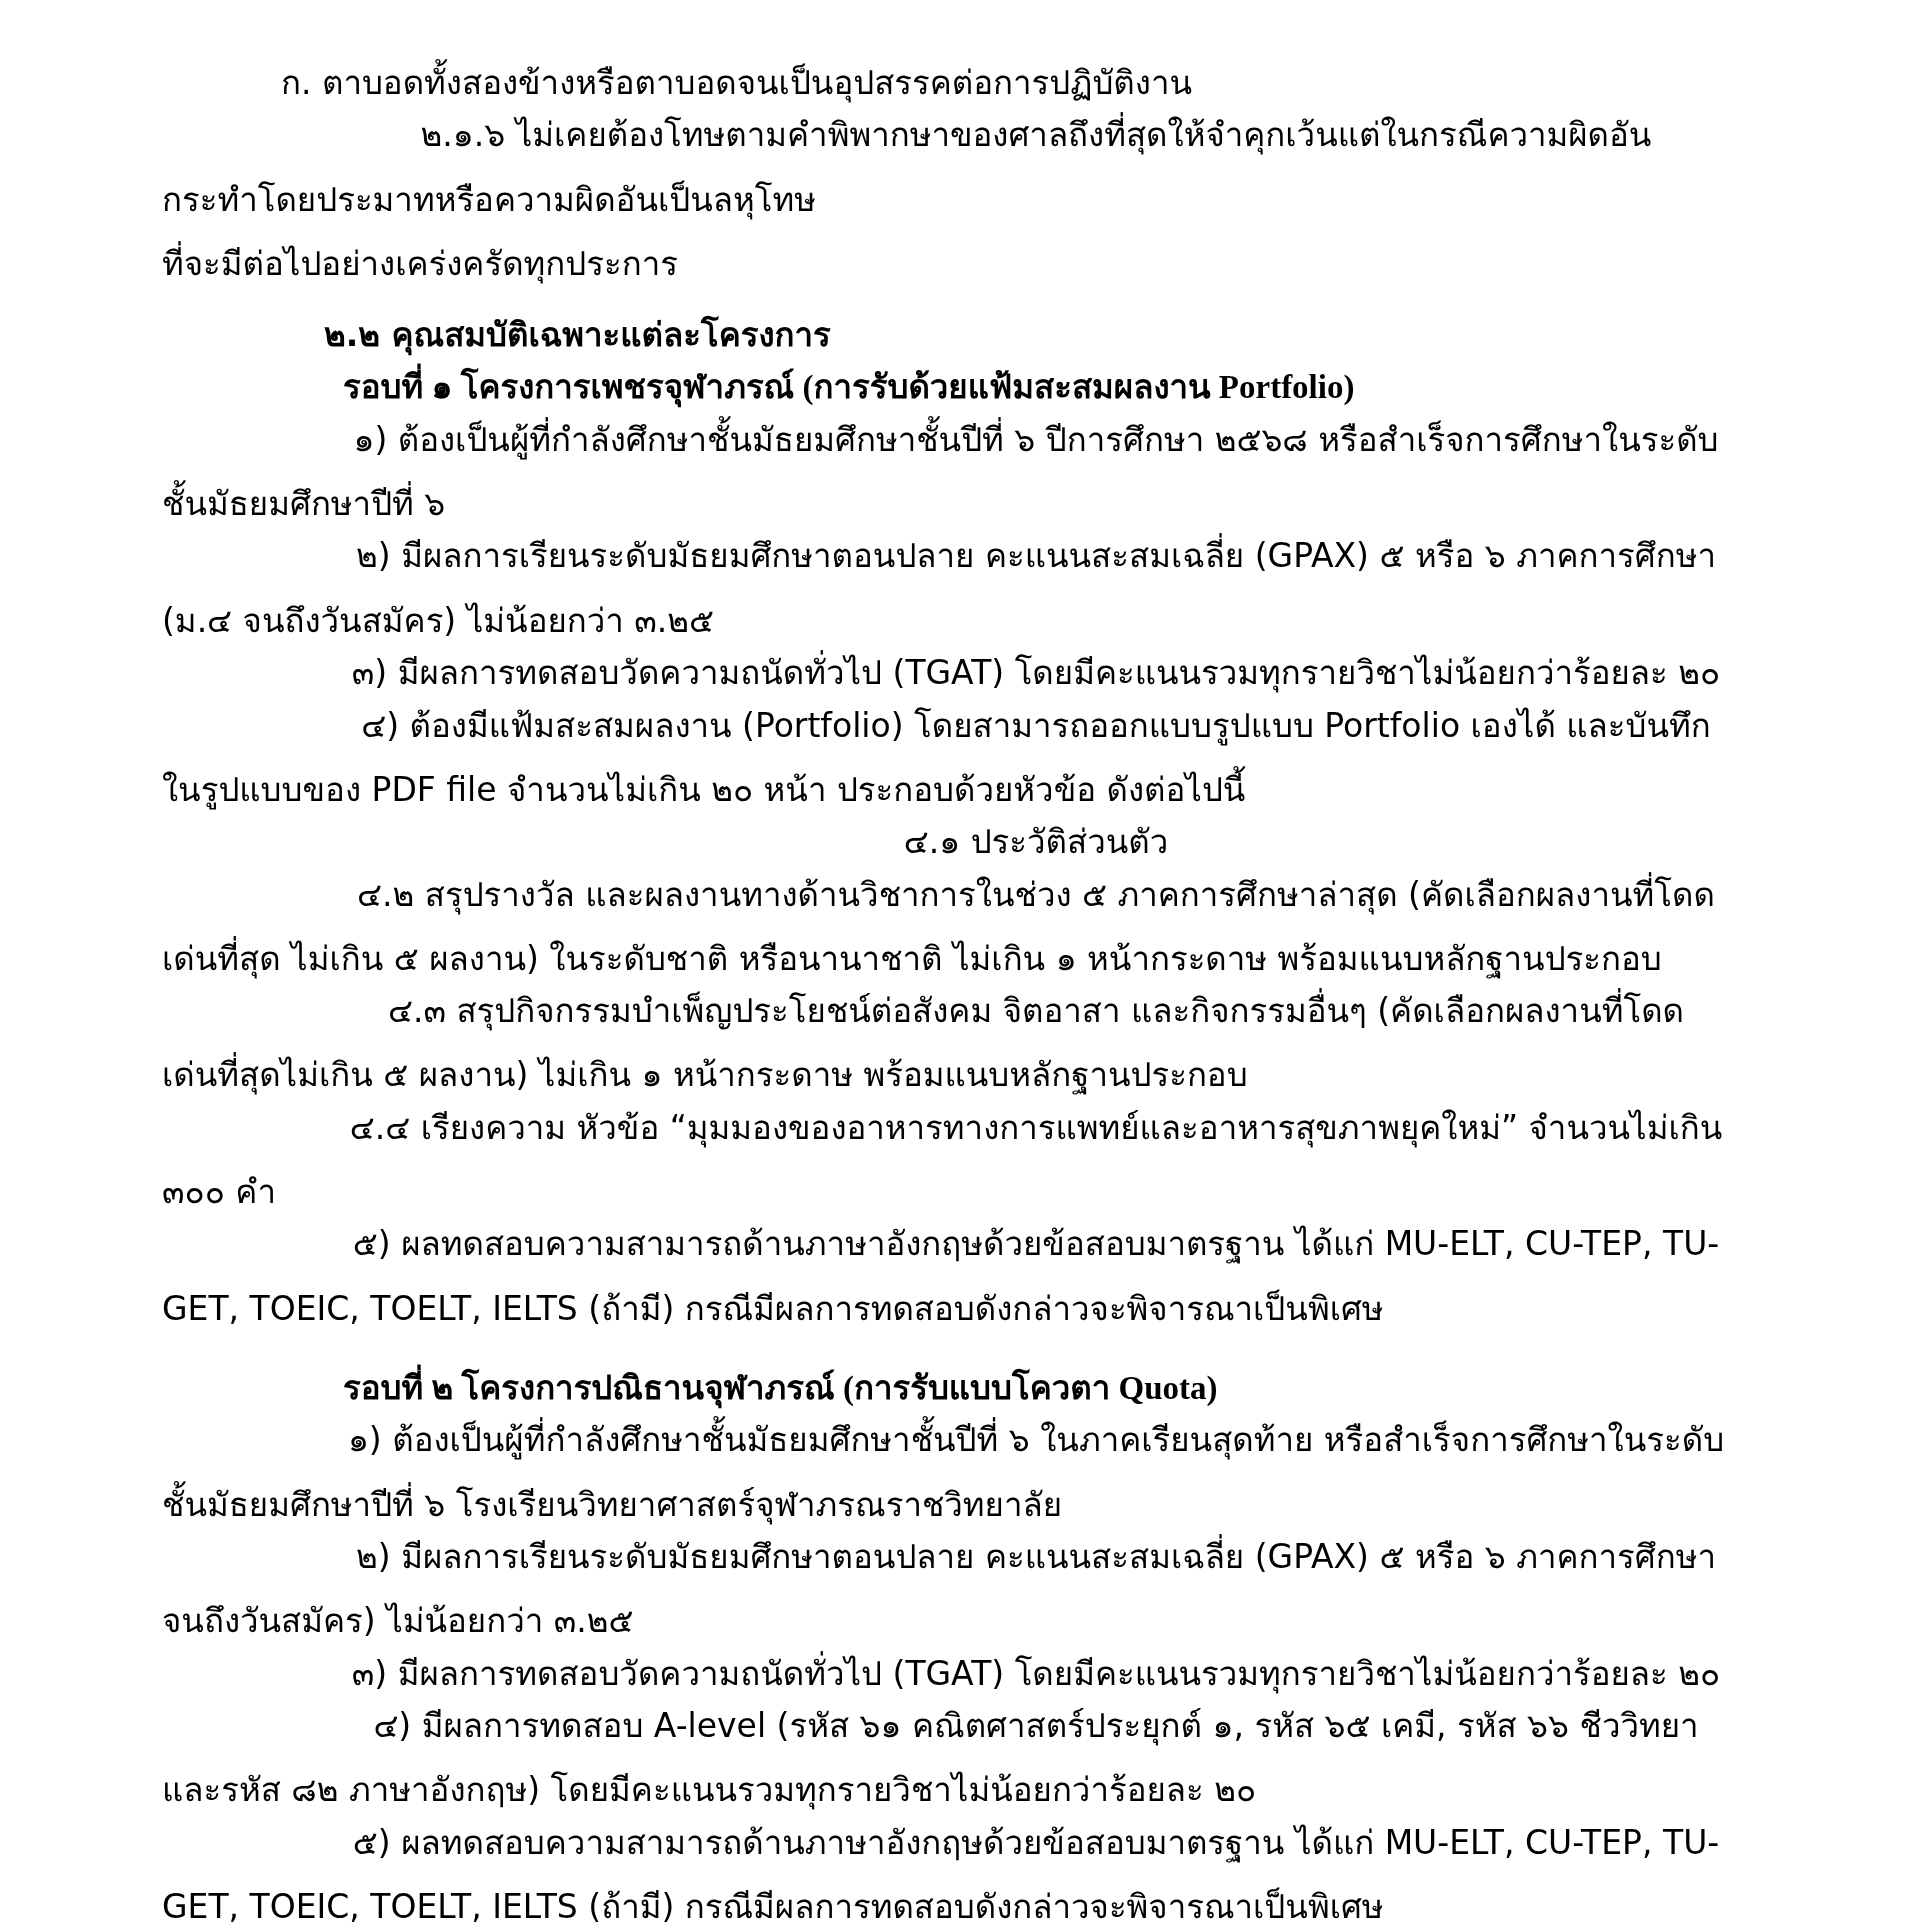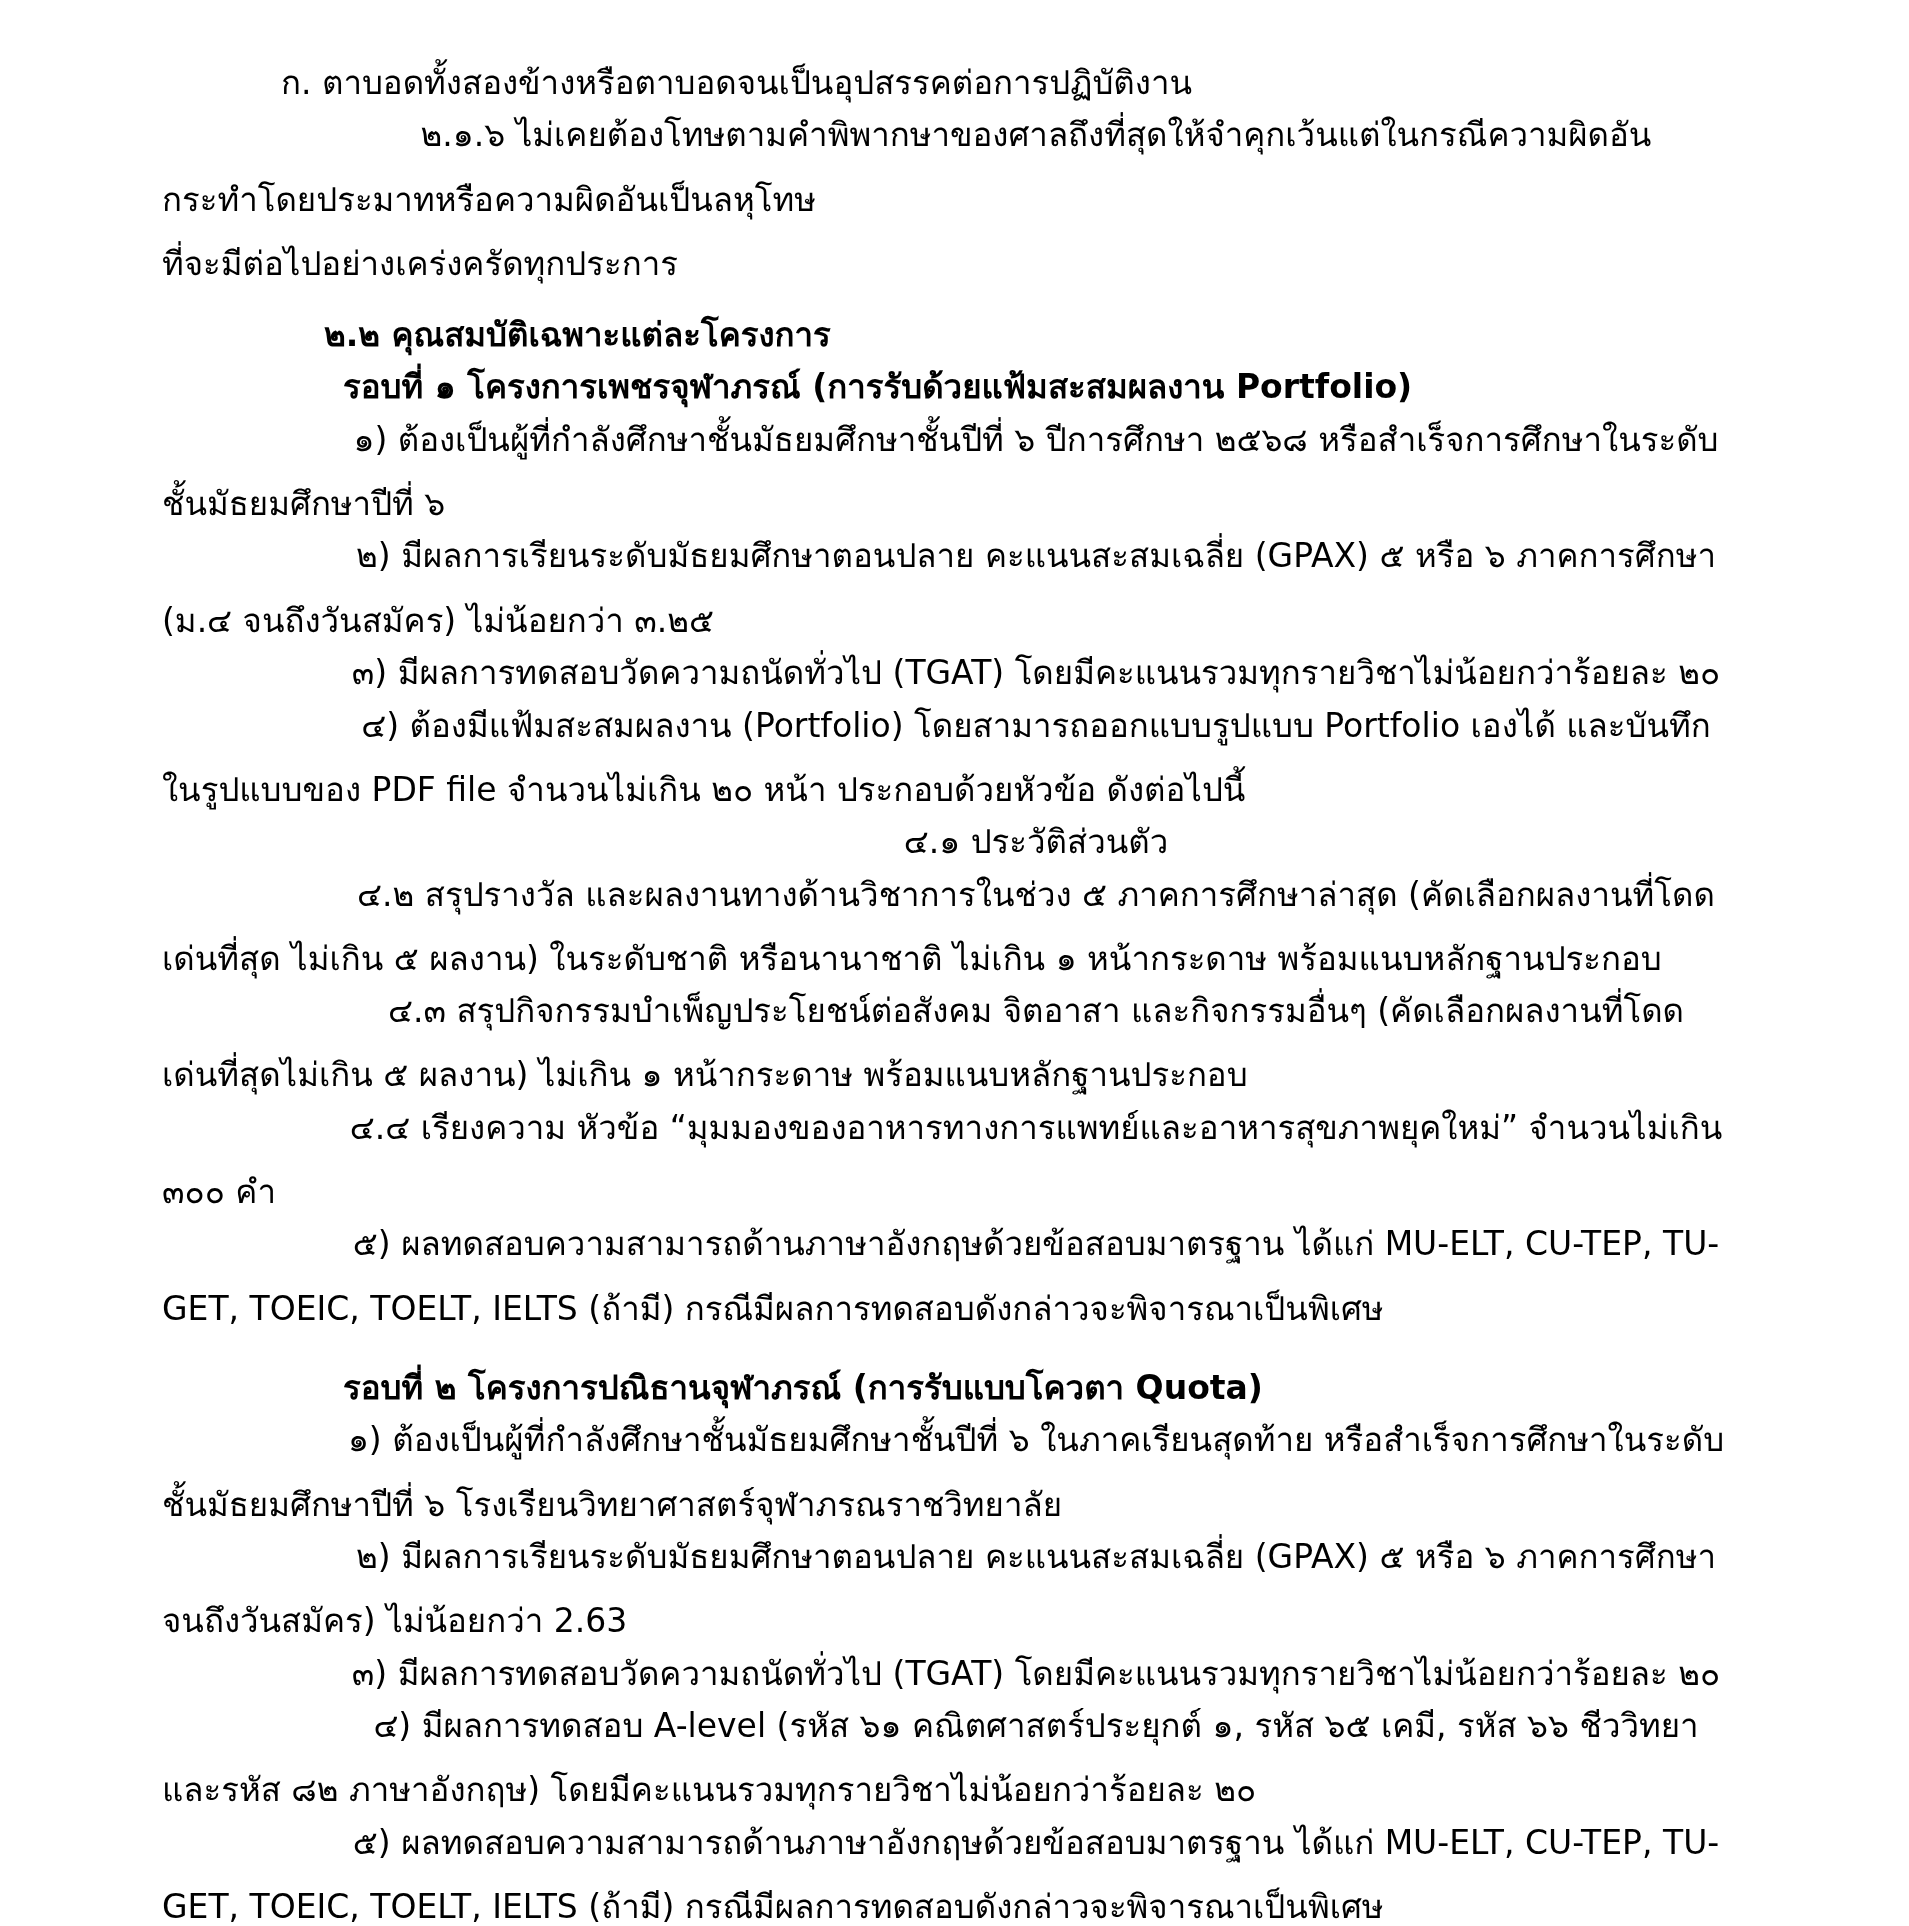--- a/index.html
+++ b/index.html
@@ -31,20 +31,21 @@
   .indent-2 { text-indent: 162px; text-align: center; }
   .noindent { text-indent: 0; margin-top: 14px; }
   .head {
     text-indent: 162px;
     font-weight: bold;
     margin-top: 21px;
   }
   .head-sub {
     text-indent: 181px;
     font-weight: bold;
+    font-family: Liberation Serif, serif;
   }
   b { font-weight: normal; }
   .spacer { height: 27px; }
 </style>
 </head>
 <body>
 
 <div class="page">
   <div class="doc" id="doc-body">
       <p class="indent-1">ก. ตาบอดทั้งสองข้างหรือตาบอดจนเป็นอุปสรรคต่อการปฏิบัติงาน</p>
@@ -67,21 +68,21 @@
       <p class="noindent">เด่นที่สุดไม่เกิน ๕ ผลงาน) ไม่เกิน ๑ หน้ากระดาษ พร้อมแนบหลักฐานประกอบ</p>
       <p class="indent-2">๔.๔ เรียงความ หัวข้อ “มุมมองของอาหารทางการแพทย์และอาหารสุขภาพยุคใหม่” จำนวน<b>ไม่เกิน</b></p>
       <p class="noindent"><b>๓๐๐ คำ</b></p>
       <p class="indent-2">๕) ผลทดสอบความสามารถด้านภาษาอังกฤษด้วยข้อสอบมาตรฐาน ได้แก่ MU-ELT, CU-TEP, TU-</p>
       <p class="noindent">GET, TOEIC, TOELT, IELTS (ถ้ามี) กรณีมีผลการทดสอบดังกล่าวจะพิจารณาเป็นพิเศษ</p>
       <div class="spacer"></div>
       <p class="head-sub">รอบที่ ๒ โครงการปณิธานจุฬาภรณ์ (การรับแบบโควตา Quota)</p>
       <p class="indent-2">๑) ต้องเป็นผู้ที่กำลังศึกษาชั้นมัธยมศึกษาชั้นปีที่ ๖ ในภาคเรียนสุดท้าย หรือสำเร็จการศึกษาในระดับ</p>
       <p class="noindent">ชั้นมัธยมศึกษาปีที่ ๖ โรงเรียนวิทยาศาสตร์จุฬาภรณราชวิทยาลัย</p>
       <p class="indent-2">๒) มีผลการเรียนระดับมัธยมศึกษาตอนปลาย คะแนนสะสมเฉลี่ย (GPAX) ๕ หรือ ๖ ภาคการศึกษา</p>
-      <p class="noindent">จนถึงวันสมัคร) ไม่น้อยกว่า 2.63</p>
+      <p class="noindent">จนถึงวันสมัคร) ไม่น้อยกว่า ๓.๒๕</p>
       <p class="indent-2">๓) มีผลการทดสอบวัดความถนัดทั่วไป (TGAT) โดยมีคะแนนรวมทุกรายวิชาไม่น้อยกว่าร้อยละ ๒๐</p>
       <p class="indent-2">๔) มีผลการทดสอบ A-level (รหัส ๖๑ คณิตศาสตร์ประยุกต์ ๑, รหัส ๖๕ เคมี, รหัส ๖๖ ชีววิทยา</p>
       <p class="noindent">และรหัส ๘๒ ภาษาอังกฤษ) โดยมีคะแนนรวมทุกรายวิชาไม่น้อยกว่าร้อยละ ๒๐</p>
       <p class="indent-2">๕) ผลทดสอบความสามารถด้านภาษาอังกฤษด้วยข้อสอบมาตรฐาน ได้แก่ MU-ELT, CU-TEP, TU-</p>
       <p class="noindent">GET, TOEIC, TOELT, IELTS (ถ้ามี) กรณีมีผลการทดสอบดังกล่าวจะพิจารณาเป็นพิเศษ</p>
       <div class="spacer"></div>
       <p class="head-sub">รอบที่ ๓ โครงการศรัทธาจุฬาภรณ์ (การรับแบบ Admission)</p>
     </div>
 </div>
 

